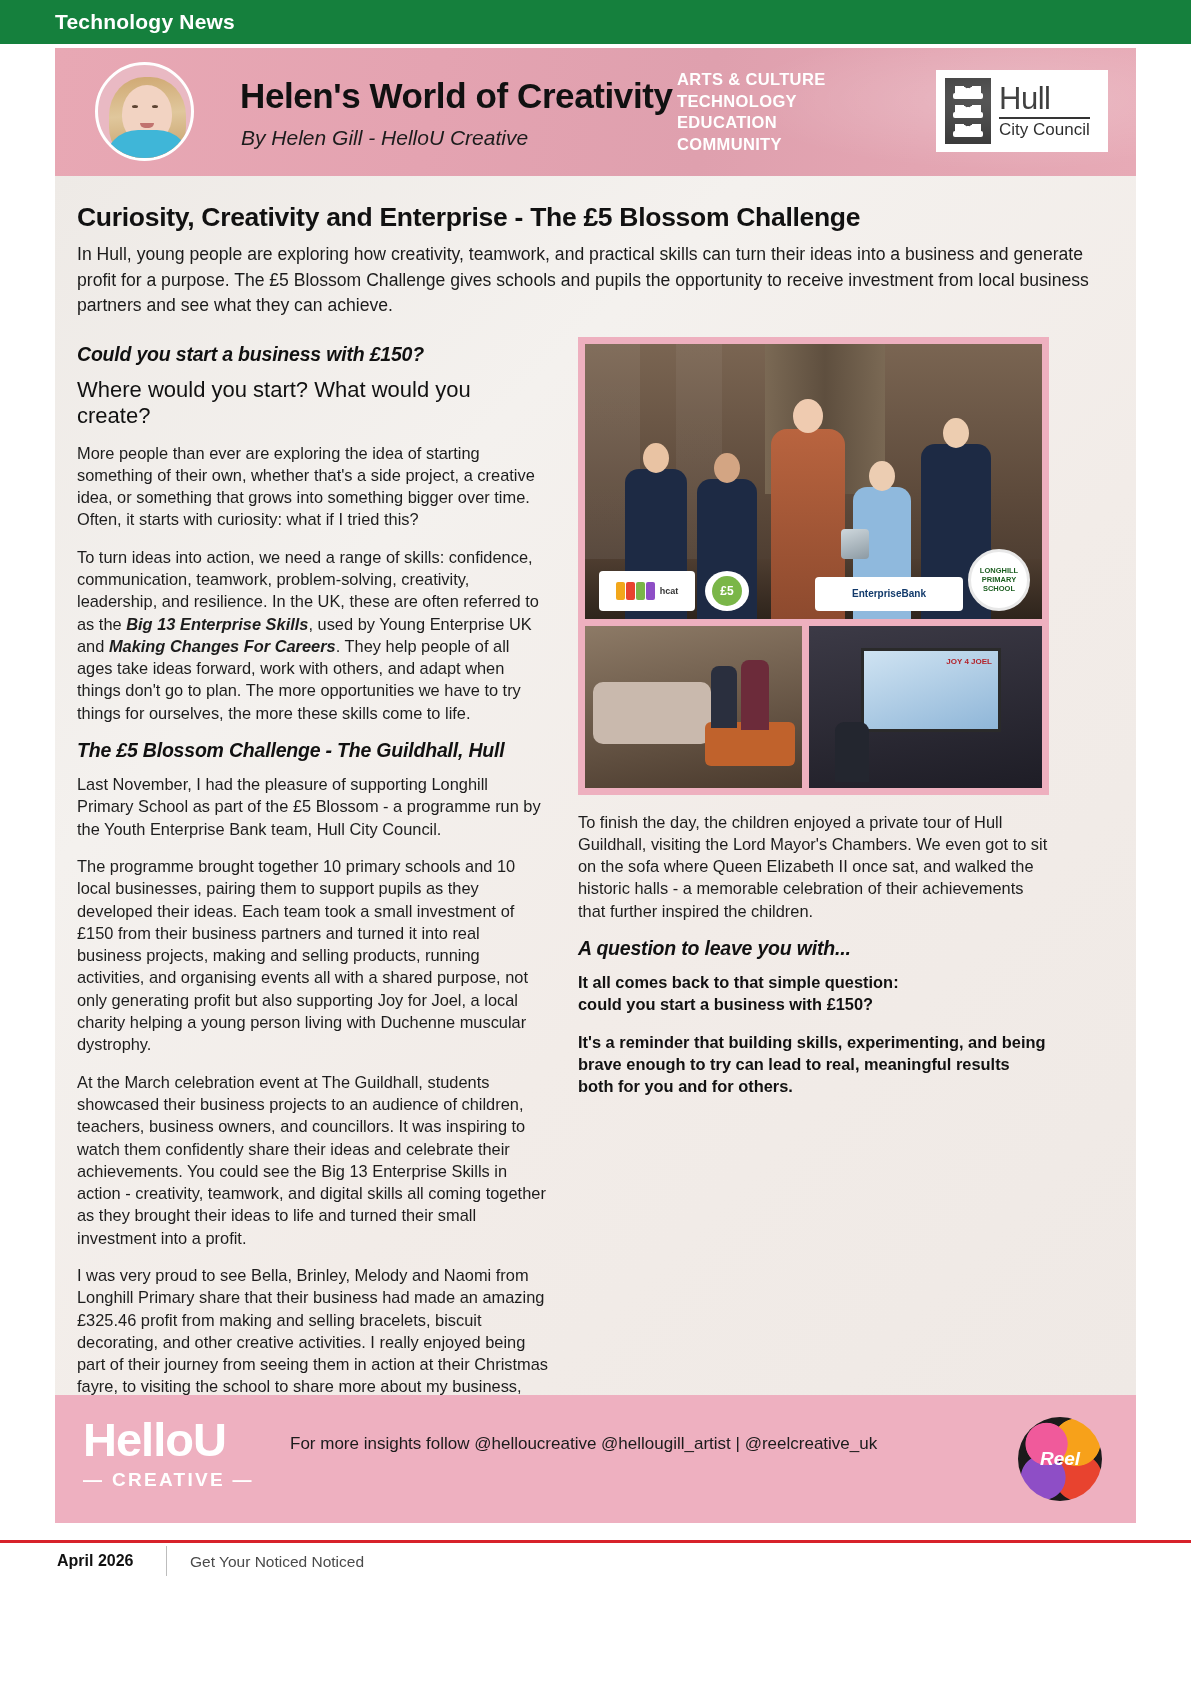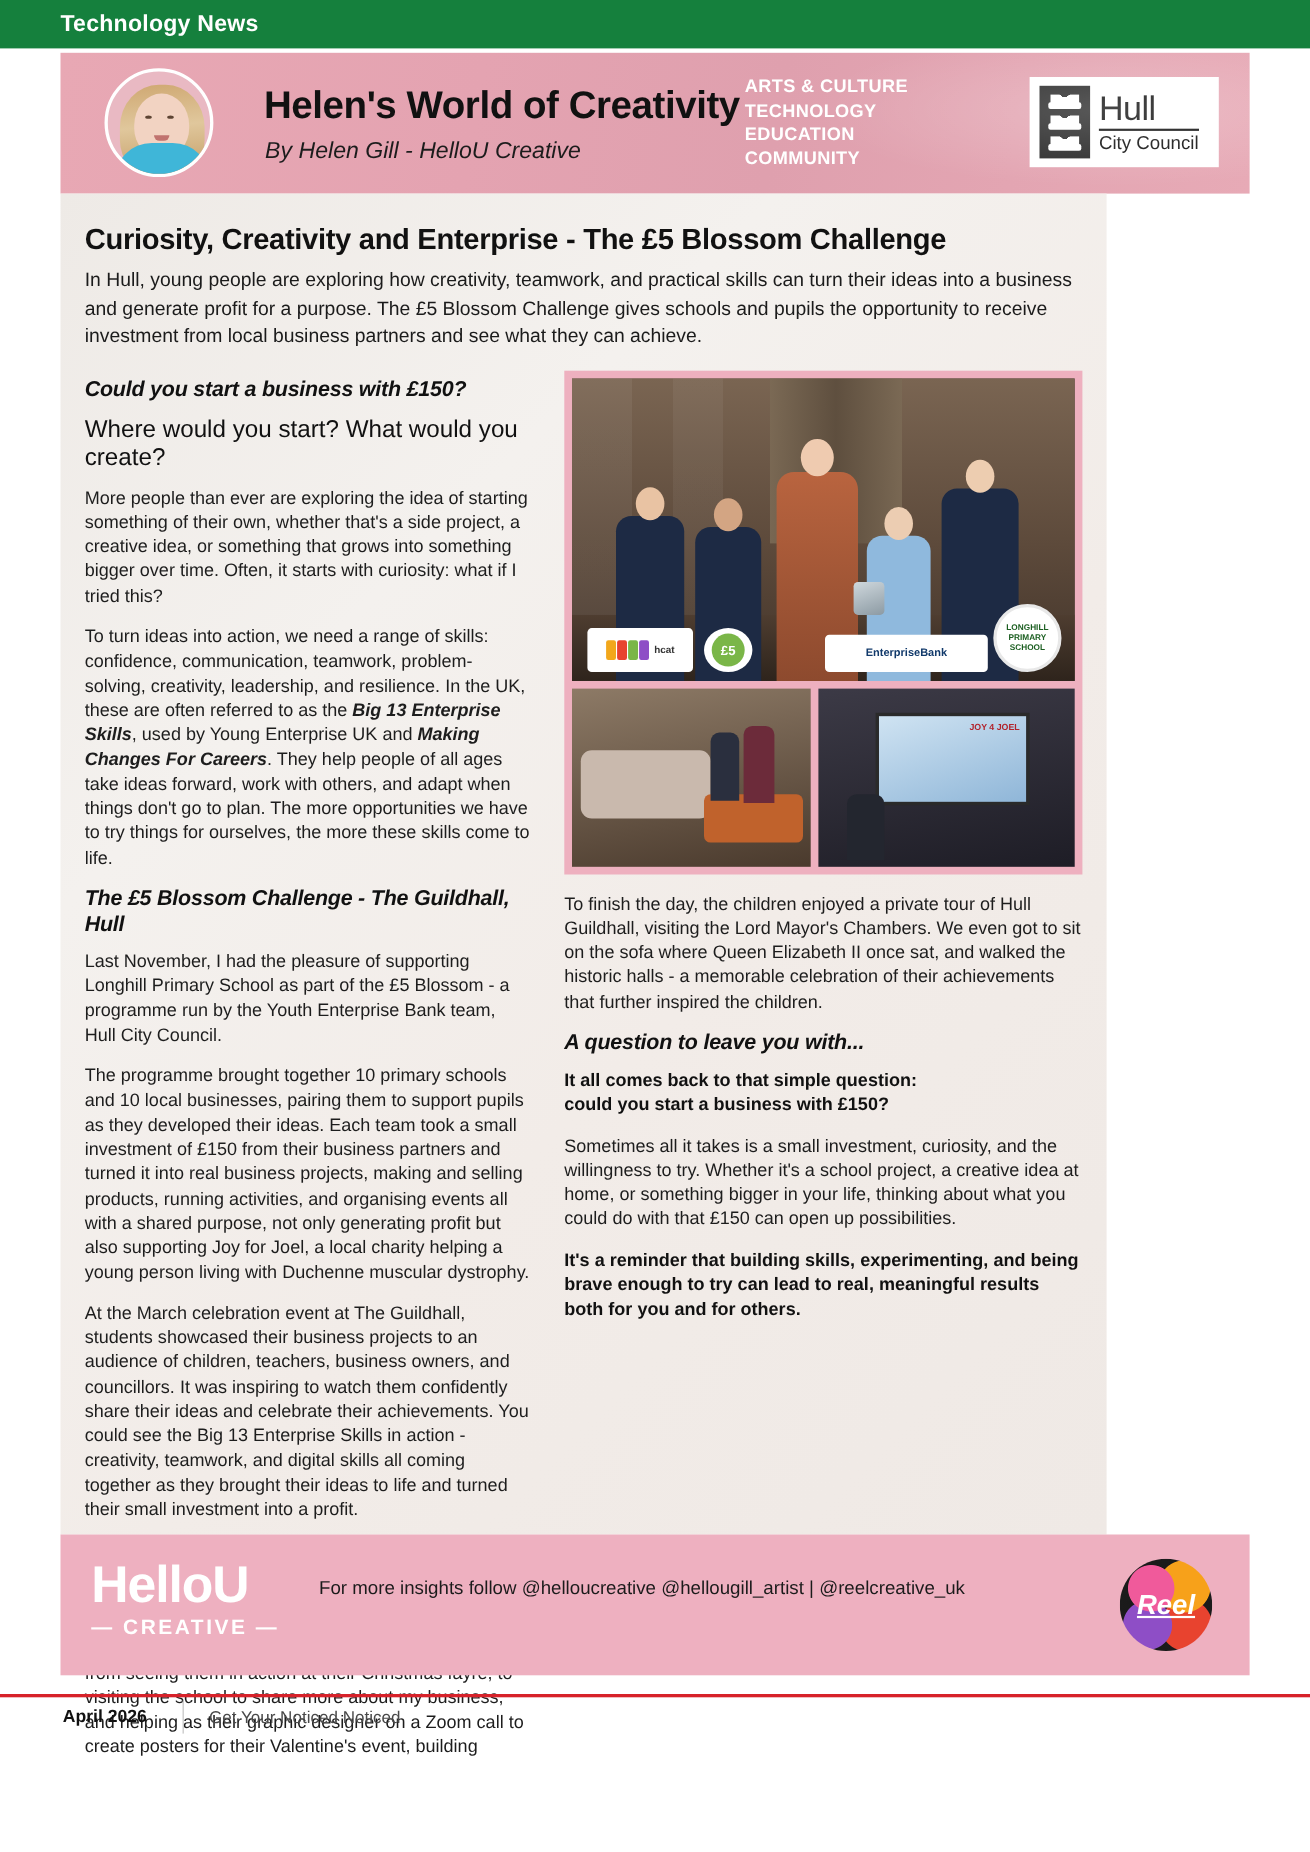--- a/index.html
+++ b/index.html
@@ -82,21 +82,21 @@
       radial-gradient(circle at 50% 100%, #fff 42%, transparent 43%),
       radial-gradient(circle at 87% 100%, #fff 42%, transparent 43%);
   }
   .hull-word{margin-left:8px;}
   .hull-word .h1{font-size:31px;color:#111;line-height:30px;letter-spacing:-.5px;}
   .hull-word .rule{height:2px;background:#111;margin:3px 0 2px;}
   .hull-word .h2{font-size:17px;color:#111;line-height:18px;}
 
   
   .body-wrap{
-    position:absolute; left:55px; top:176px; width:951px; height:1219px;
+    position:absolute; left:55px; top:176px; width:1081px; height:1219px;
     background:linear-gradient(135deg,#eeeae6 0%,#f4f1ee 30%,#f2ece8 60%,#efe9e5 100%);
     padding:26px 22px 0 22px;
   }
   .headline{
     font-size:26.5px; font-weight:bold; color:#111; letter-spacing:-.3px;
     margin:0 0 9px 0;
   }
   .intro{
     font-size:17.6px; color:#1b1b1b; line-height:25.5px; margin-bottom:18px;
   }
@@ -181,21 +181,21 @@
   .foot-text .l2{font-size:17px;color:#111;font-weight:bold;line-height:26px;}
   .reel{
     position:absolute;right:34px;top:22px;width:84px;height:84px;border-radius:50%;
     background:radial-gradient(circle at 34% 32%, #f05a9b 0 26%, transparent 27%),
                radial-gradient(circle at 70% 30%, #f7a11a 0 28%, transparent 29%),
                radial-gradient(circle at 30% 72%, #8e4ec6 0 26%, transparent 27%),
                radial-gradient(circle at 72% 72%, #e8432f 0 27%, transparent 28%),
                radial-gradient(circle at 50% 50%, #111 0 40%, #191919 41%, #1d1d1d 100%);
     display:flex;align-items:center;justify-content:center;
   }
-  .reel span{color:#fff;font-size:25px;font-weight:bold;font-style:italic;text-decoration:underline;}
+  .reel span{color:#fff;font-size:19px;font-weight:bold;font-style:italic;}
 
   
   .botbar{position:absolute;left:0;top:1540px;width:1191px;height:3px;background:#d7222a;}
   .bot-date{position:absolute;left:57px;top:1552px;font-size:16px;font-weight:bold;color:#111;}
   .bot-div{position:absolute;left:166px;top:1546px;width:1px;height:30px;background:#bdbdbd;}
   .bot-tag{position:absolute;left:190px;top:1553px;font-size:15.5px;color:#4a4a4a;}
 </style>
 </head>
 <body>
 
@@ -319,21 +319,20 @@
           </div>
         </div>
 
         <p class="body">To finish the day, the children enjoyed a private tour of Hull Guildhall, visiting the Lord Mayor's Chambers. We even got to sit on the sofa where Queen Elizabeth II once sat, and walked the historic halls - a memorable celebration of their achievements that further inspired the children.</p>
 
         <h3 class="sec">A question to leave you with...</h3>
         <p class="bold">
           <span>It all comes back to that simple question:</span><br>
           <span>could you start a business with £150?</span>
         </p>
-        <p class="body">Sometimes all it takes is a small investment, curiosity, and the willingness to try. Whether it's a school project, a creative idea at home, or something bigger in your life, thinking about what you could do with that £150 can open up possibilities.</p>
         <p class="bold">It's a reminder that building skills, experimenting, and being brave enough to try can lead to real, meaningful results both for you and for others.</p>
       </div>
     </div>
   </div>
 
   <div class="footer">
     <div class="hellou-logo">
       <div class="hl">HelloU</div>
       <div class="cr">— CREATIVE —</div>
     </div>

